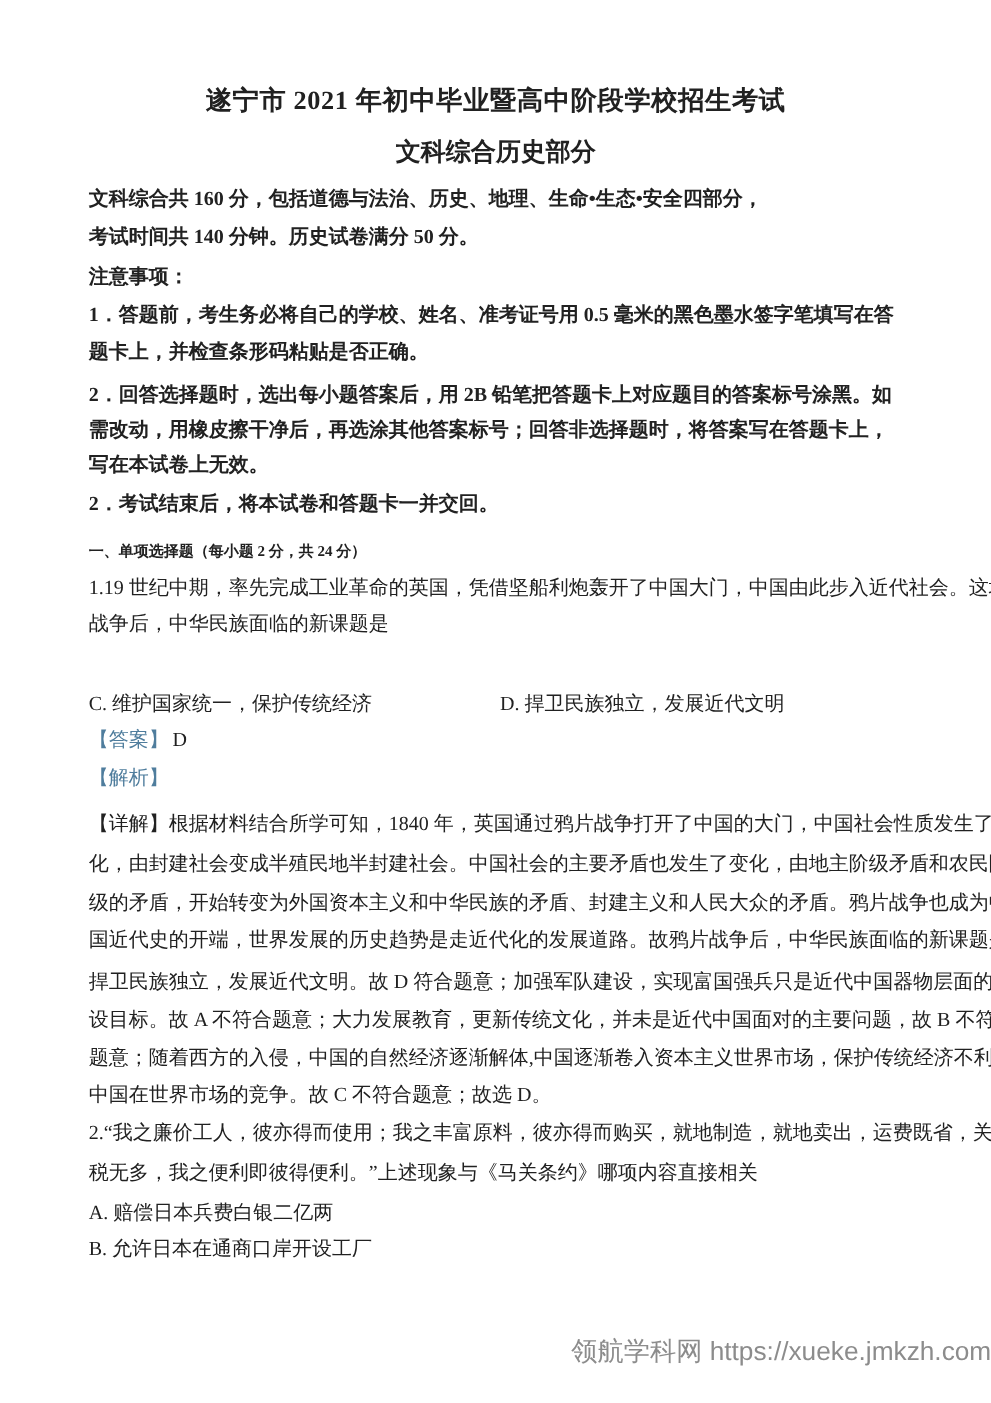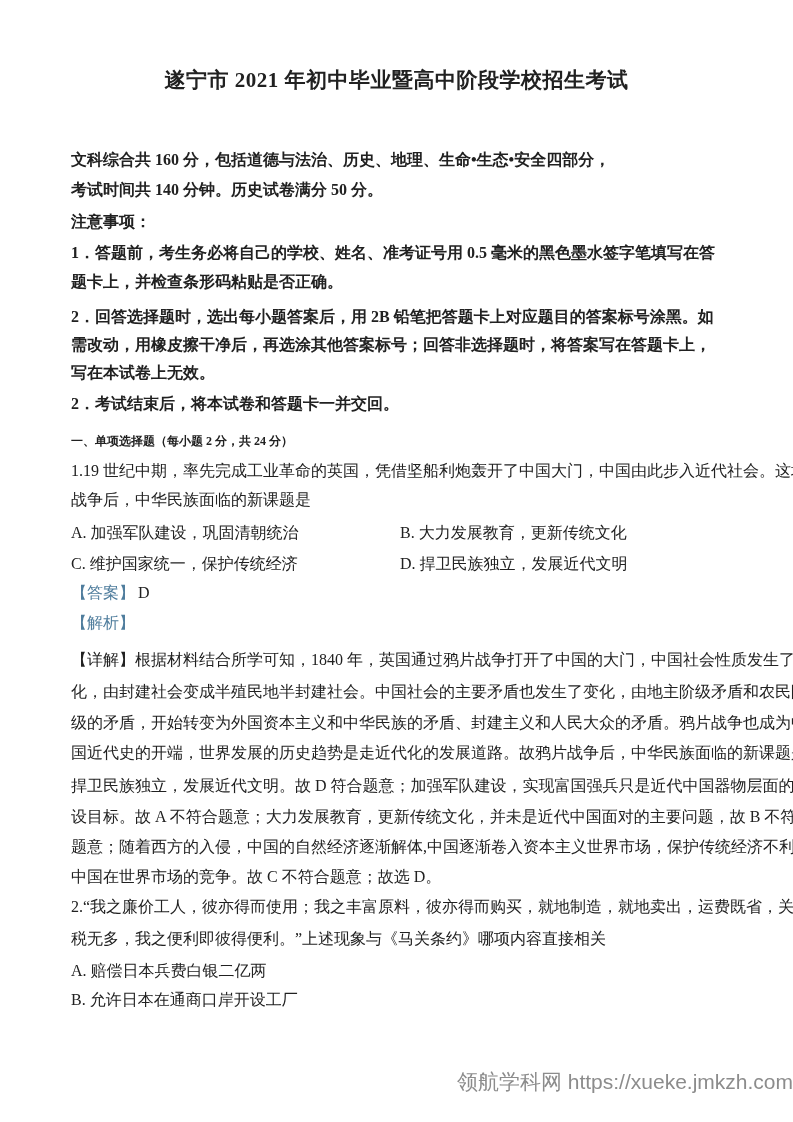--- a/index.html
+++ b/index.html
@@ -58,41 +58,38 @@
     font-family: "Liberation Sans", "DejaVu Sans", sans-serif;
     white-space: nowrap;
   }
 </style>
 </head>
 <body>
 
 <div id="page">
 
   <div class="line center bold title1" style="top:65px">遂宁市 2021 年初中毕业暨高中阶段学校招生考试</div>
+  <div class="line center bold title2" style="top:107px">文科综合历史部分</div>
 
   <div class="line bold" style="top:145px">文科综合共 160 分，包括道德与法治、历史、地理、生命•生态•安全四部分，</div>
   <div class="line bold" style="top:175px">考试时间共 140 分钟。历史试卷满分 50 分。</div>
 
   <div class="line bold" style="top:207px">注意事项：</div>
   <div class="line bold" style="top:238px">1．答题前，考生务必将自己的学校、姓名、准考证号用 0.5 毫米的黑色墨水签字笔填写在答</div>
   <div class="line bold" style="top:267px">题卡上，并检查条形码粘贴是否正确。</div>
   <div class="line bold" style="top:302px">2．回答选择题时，选出每小题答案后，用 2B 铅笔把答题卡上对应题目的答案标号涂黑。如</div>
   <div class="line bold" style="top:330px">需改动，用橡皮擦干净后，再选涂其他答案标号；回答非选择题时，将答案写在答题卡上，</div>
   <div class="line bold" style="top:358px">写在本试卷上无效。</div>
   <div class="line bold" style="top:389px">2．考试结束后，将本试卷和答题卡一并交回。</div>
 
   <div class="line bold section-heading" style="top:426px">一、单项选择题（每小题 2 分，共 24 分）</div>
 
   <div class="line" style="top:456px">1.19 世纪中期，率先完成工业革命的英国，凭借坚船利炮轰开了中国大门，中国由此步入近代社会。这场</div>
   <div class="line" style="top:485px">战争后，中华民族面临的新课题是</div>
 
-  <div class="line opt-row" style="top:518px">
-    <span>A. 加强军队建设，巩固清朝统治</span>
-    <span class="opt-b">B. 大力发展教育，更新传统文化</span>
-  </div>
   <div class="line opt-row" style="top:549px">
     <span>C. 维护国家统一，保护传统经济</span>
     <span class="opt-b">D. 捍卫民族独立，发展近代文明</span>
   </div>
 
   <div class="line" style="top:578px">
     <span class="blue-label">【答案】</span><span class="answer-value">D</span>
   </div>
   <div class="line" style="top:608px">
     <span class="blue-label">【解析】</span>

